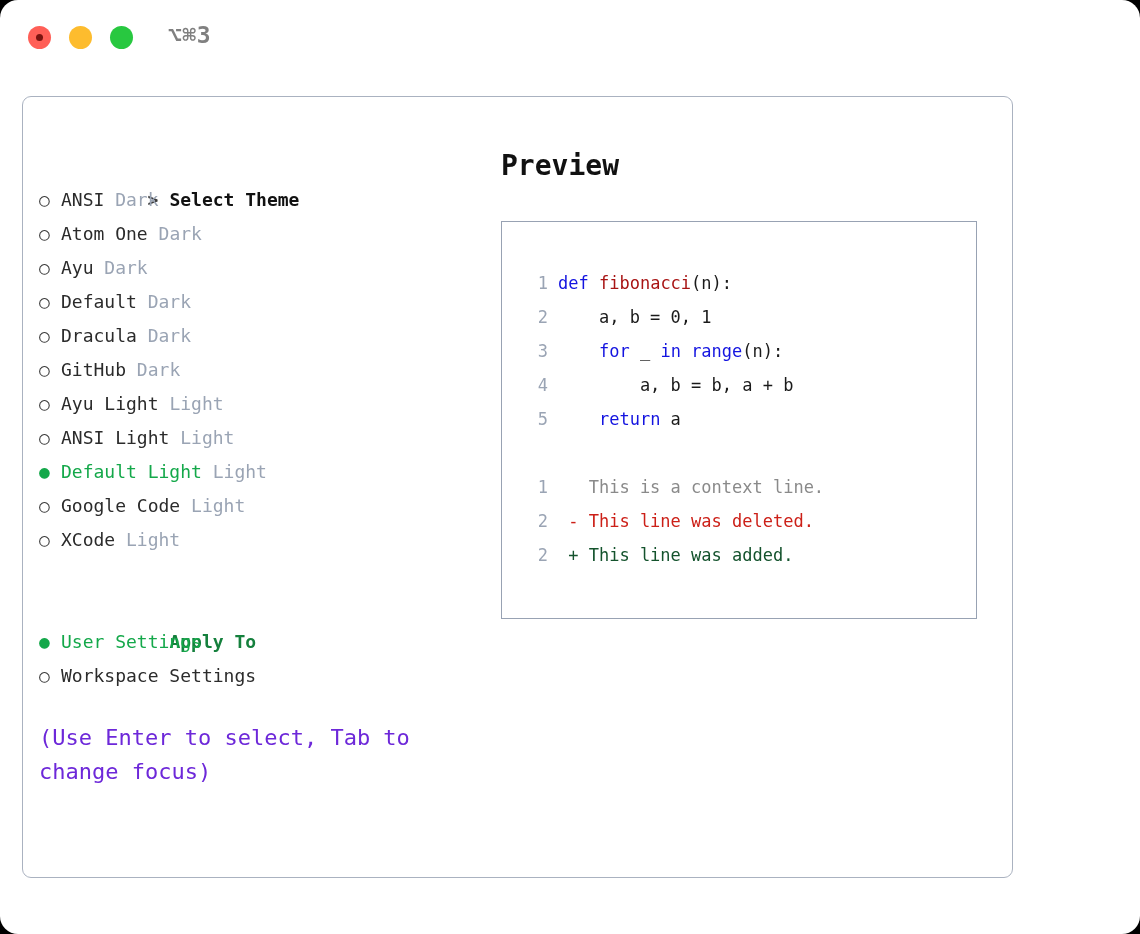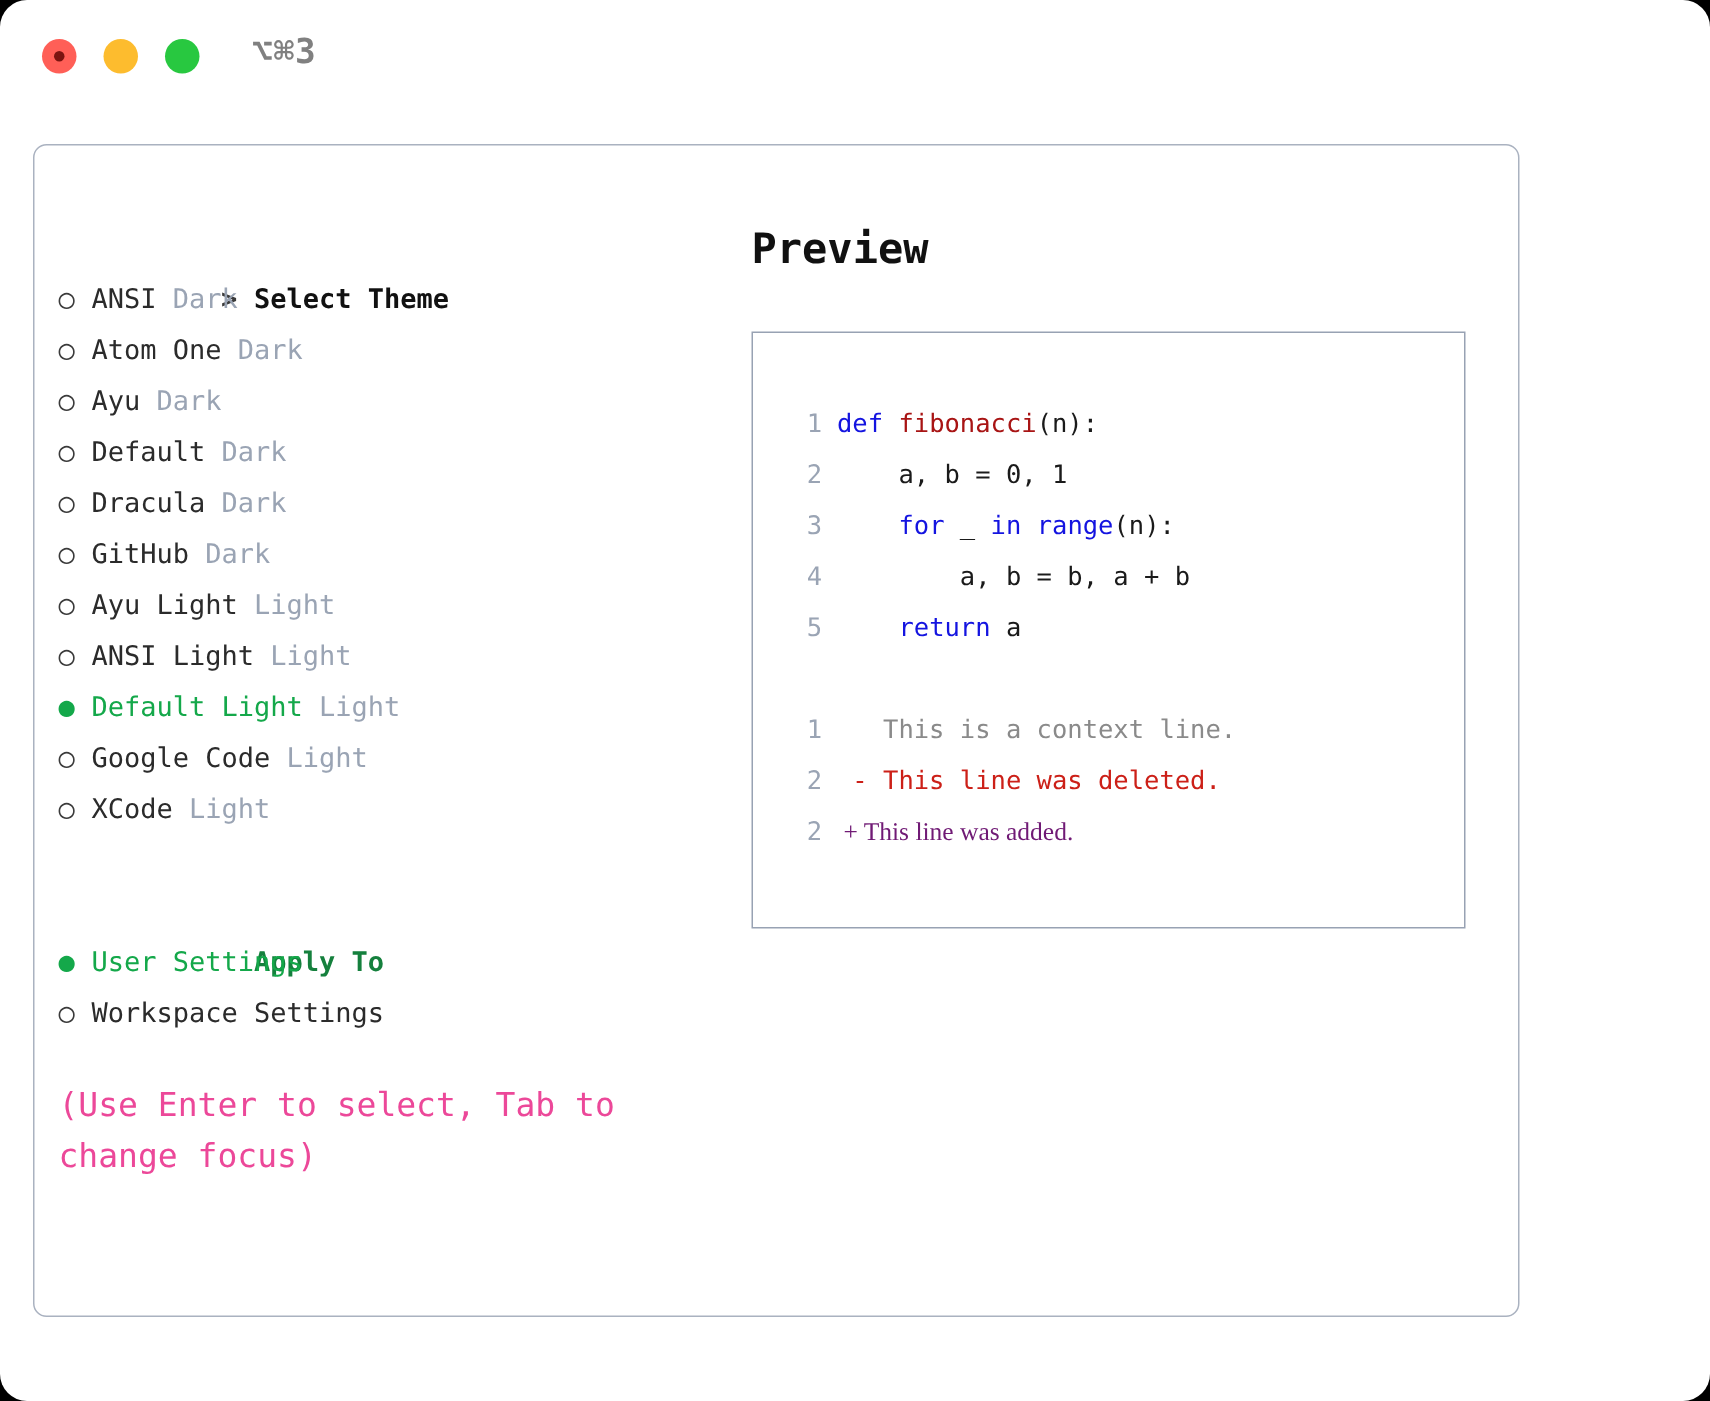--- a/index.html
+++ b/index.html
@@ -125,21 +125,21 @@
     color: #15803d;
     font-weight: bold;
   }
 
   .spacer { height: 34px; }
 
   .hint {
     margin-top: 28px;
     font-size: 22px;
     line-height: 34px;
-    color: #ec4899;
+    color: #6d28d9;
     width: 400px;
     white-space: pre-wrap;
   }
 
   
   .right-col {
     position: absolute;
     left: 478px;
     top: 52px;
     width: 490px;
@@ -171,21 +171,21 @@
     color: #9aa4b4;
     text-align: right;
     margin-right: 10px;
   }
   .tok-kw   { color: #1414e0; }
   .tok-fn   { color: #a81414; }
   .tok-txt  { color: #1a1a1a; }
   .blank-line { height: 34px; }
   .diff-context { color: #8a8a8a; }
   .diff-del     { color: #cc2018; }
-  .diff-add     { color: #701a75; font-family: Liberation Serif, serif; }
+  .diff-add     { color: #14532d; }
 </style>
 </head>
 <body>
 
 <div class="window">
 
   <div class="titlebar">
     <div class="dots">
       <span class="dot red"></span>
       <span class="dot yellow"></span>

